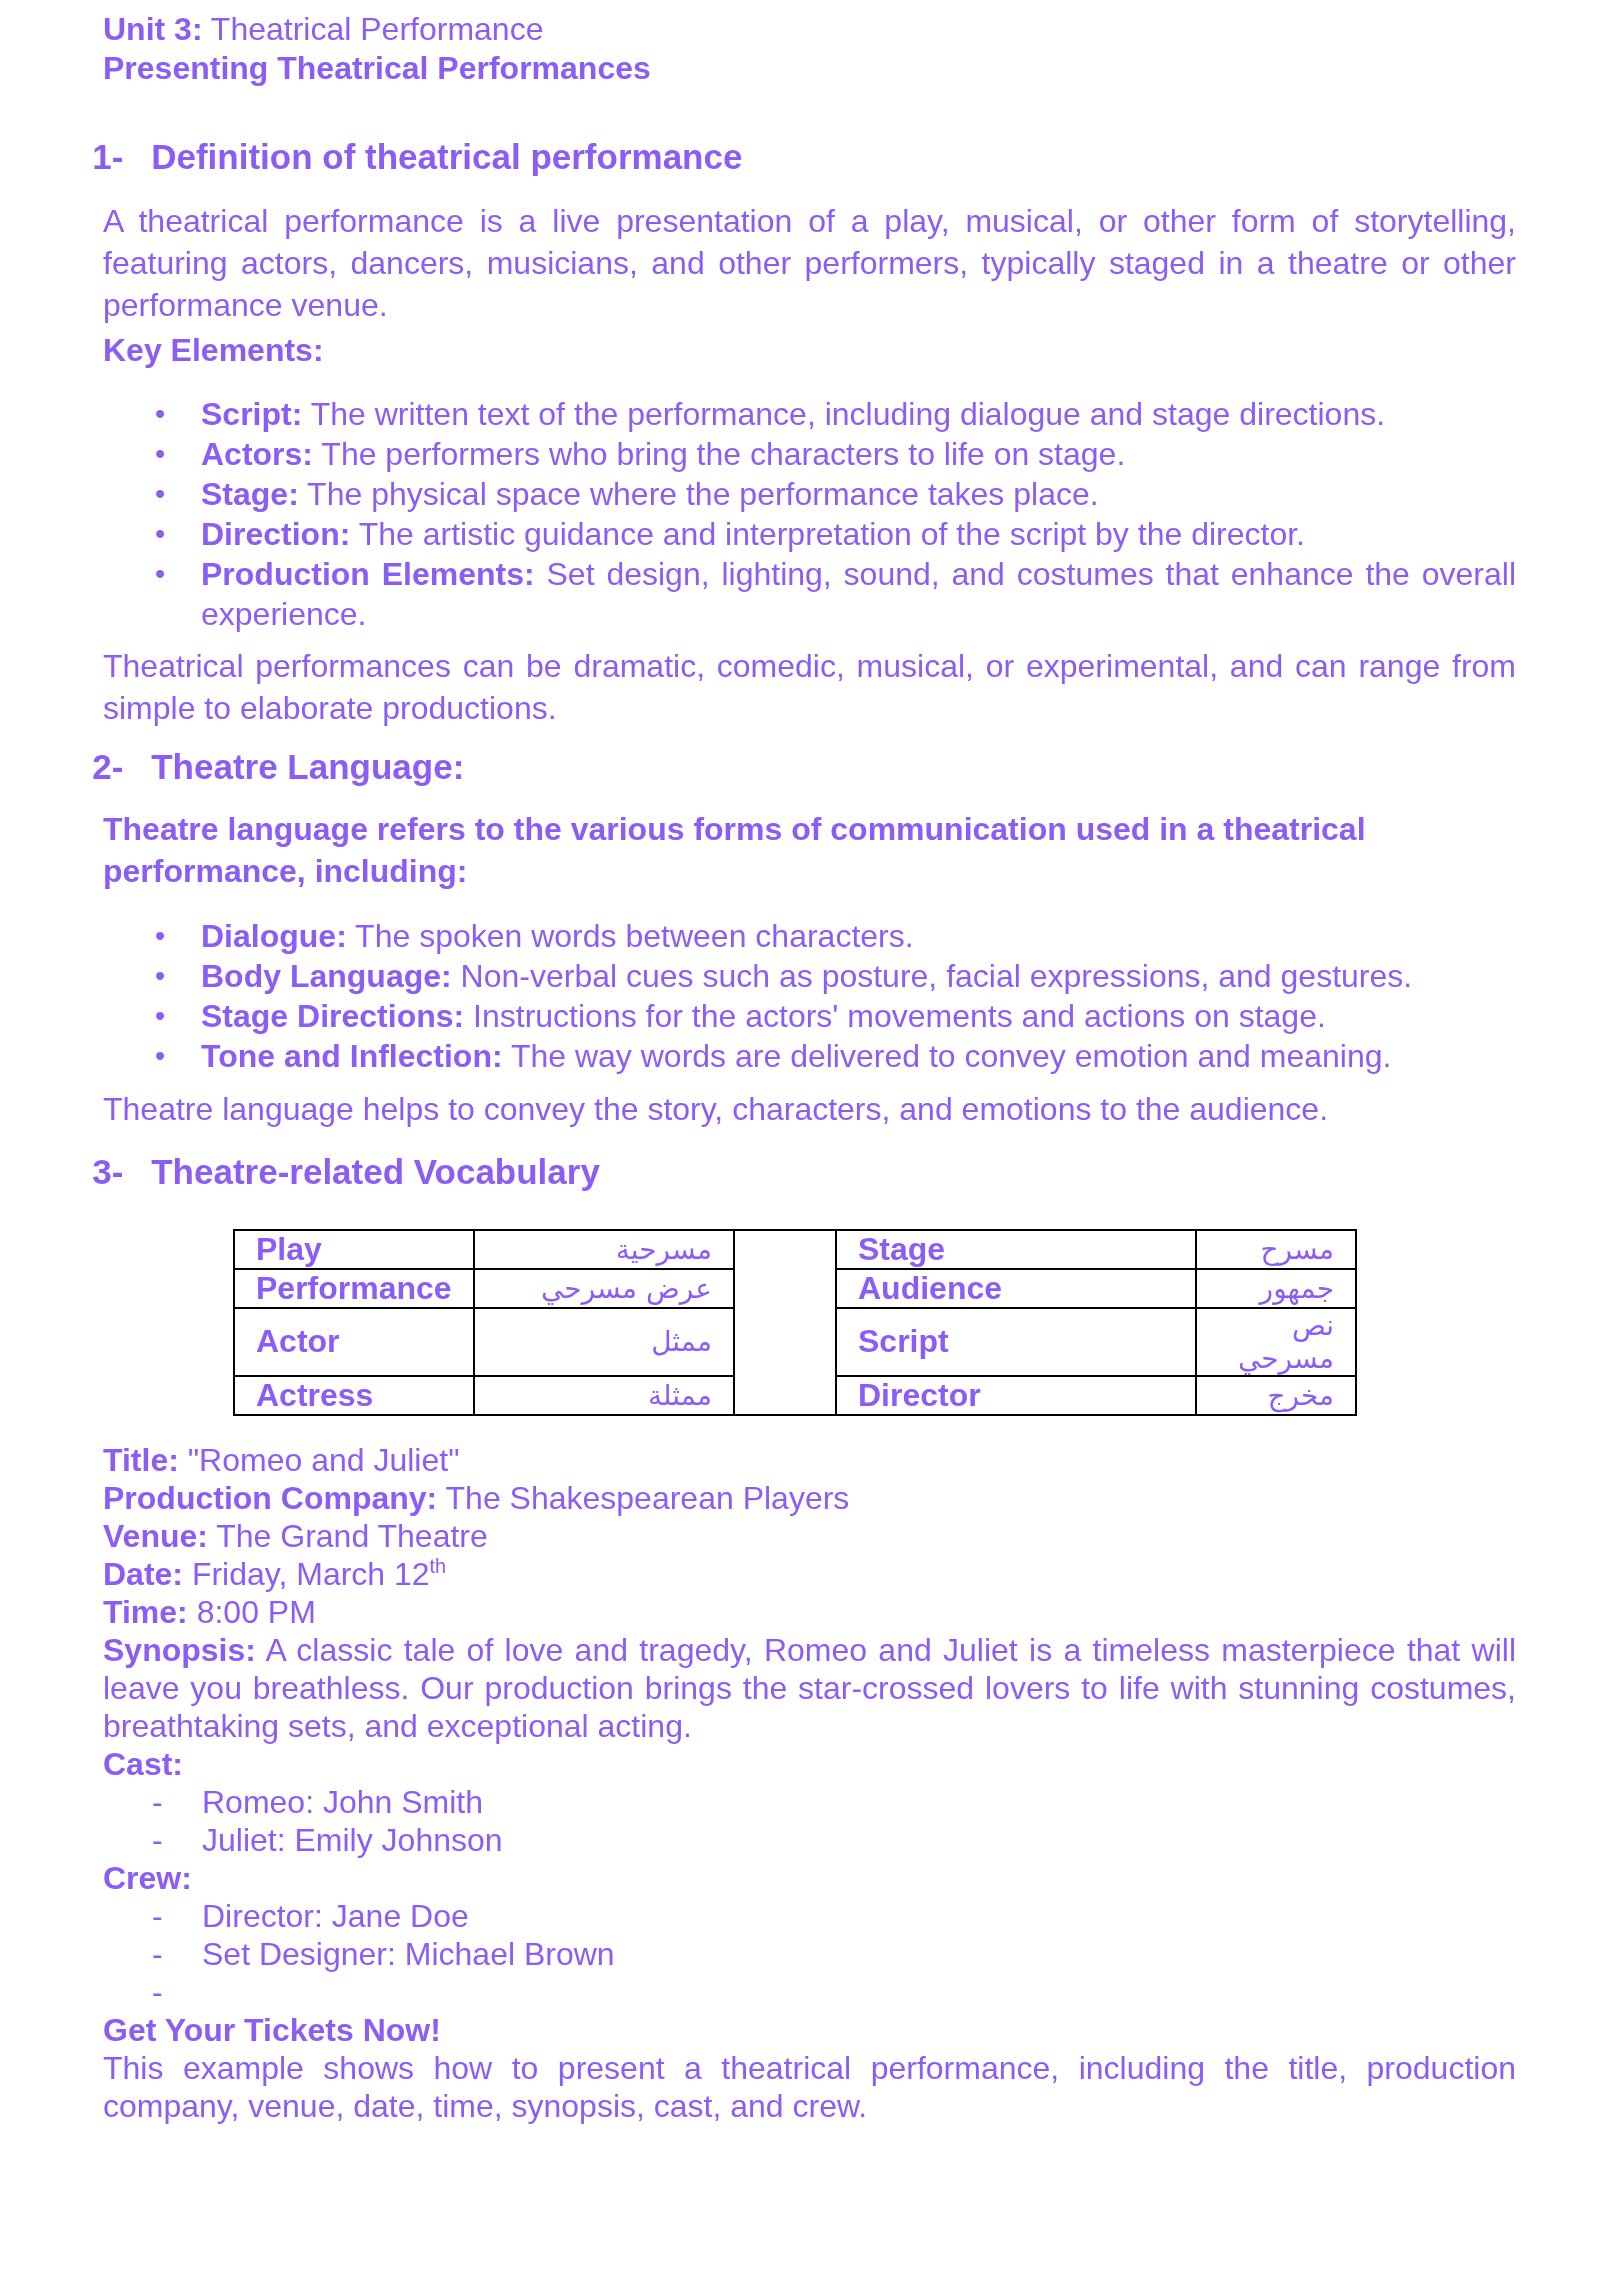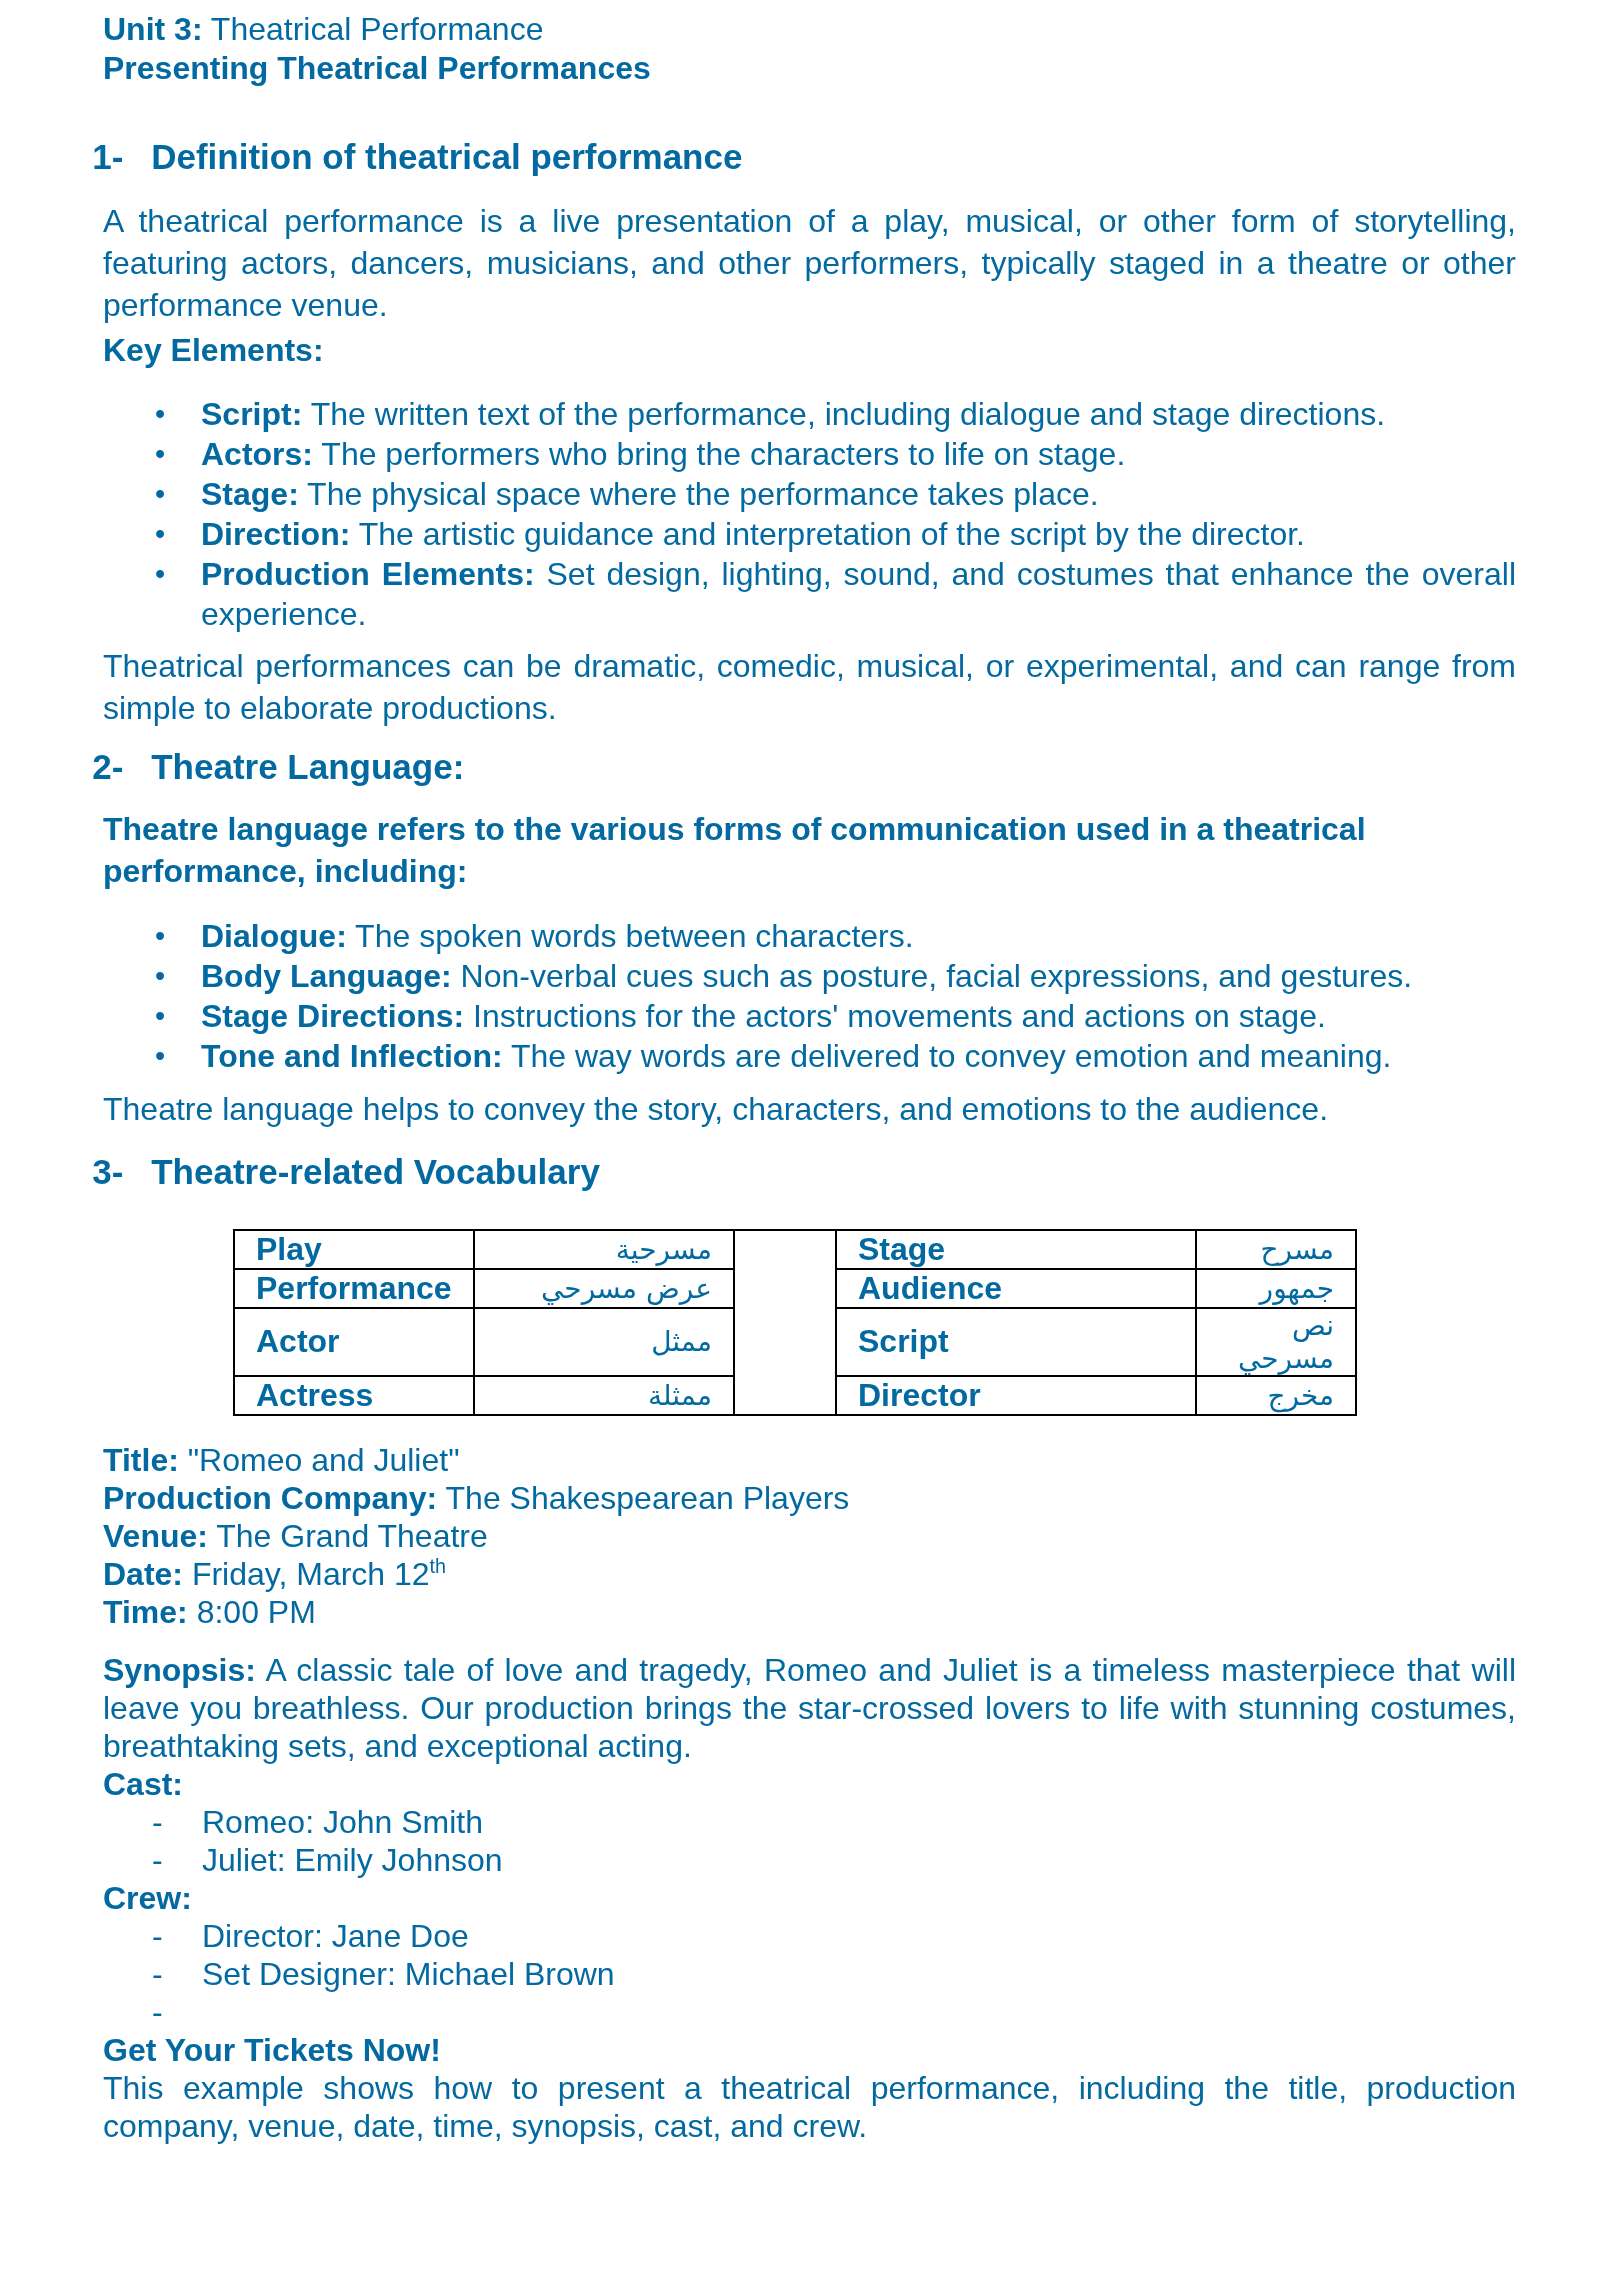--- a/index.html
+++ b/index.html
@@ -2,21 +2,21 @@
 <html><head>
 <meta charset="utf-8">
 <style>
   html, body { margin: 0; padding: 0; background: #e8e8e8; }
   .page {
     position: relative;
     width: 1621px;
     height: 2293px;
     margin: 0 auto;
     background: #ffffff;
-    color: #0369a1;
+    color: #8b5cf6;
     font-family: "Liberation Sans", "DejaVu Sans", sans-serif;
     font-size: 32px;
     box-sizing: border-box;
     padding: 9.8px 105px 0 103px;
     overflow: hidden;
   }
 
   
   .doc-header { line-height: 39px; }
   .doc-header .bold { font-weight: bold; }
@@ -77,21 +77,21 @@
   .vocab-table td.ar {
     text-align: right;
     font-size: 28px;
     font-family: "DejaVu Sans", sans-serif;
   }
   .vocab-table td.spacer { background: #fff; }
 
   
   .example { margin-top: 25.5px; line-height: 38px; }
   .line { line-height: 38px; }
-  .syn { text-align: justify; margin-top: 20px; }
+  .syn { text-align: justify; }
   .closing { text-align: justify; }
   .dash-item { display: flex; line-height: 38px; }
   .dash-item .dmarker { flex: 0 0 auto; width: 50px; margin-left: 49px; }
   sup.ord { font-size: 0.62em; vertical-align: super; line-height: 0; }
 </style>
 </head>
 <body>
 
 <div class="page">
 

